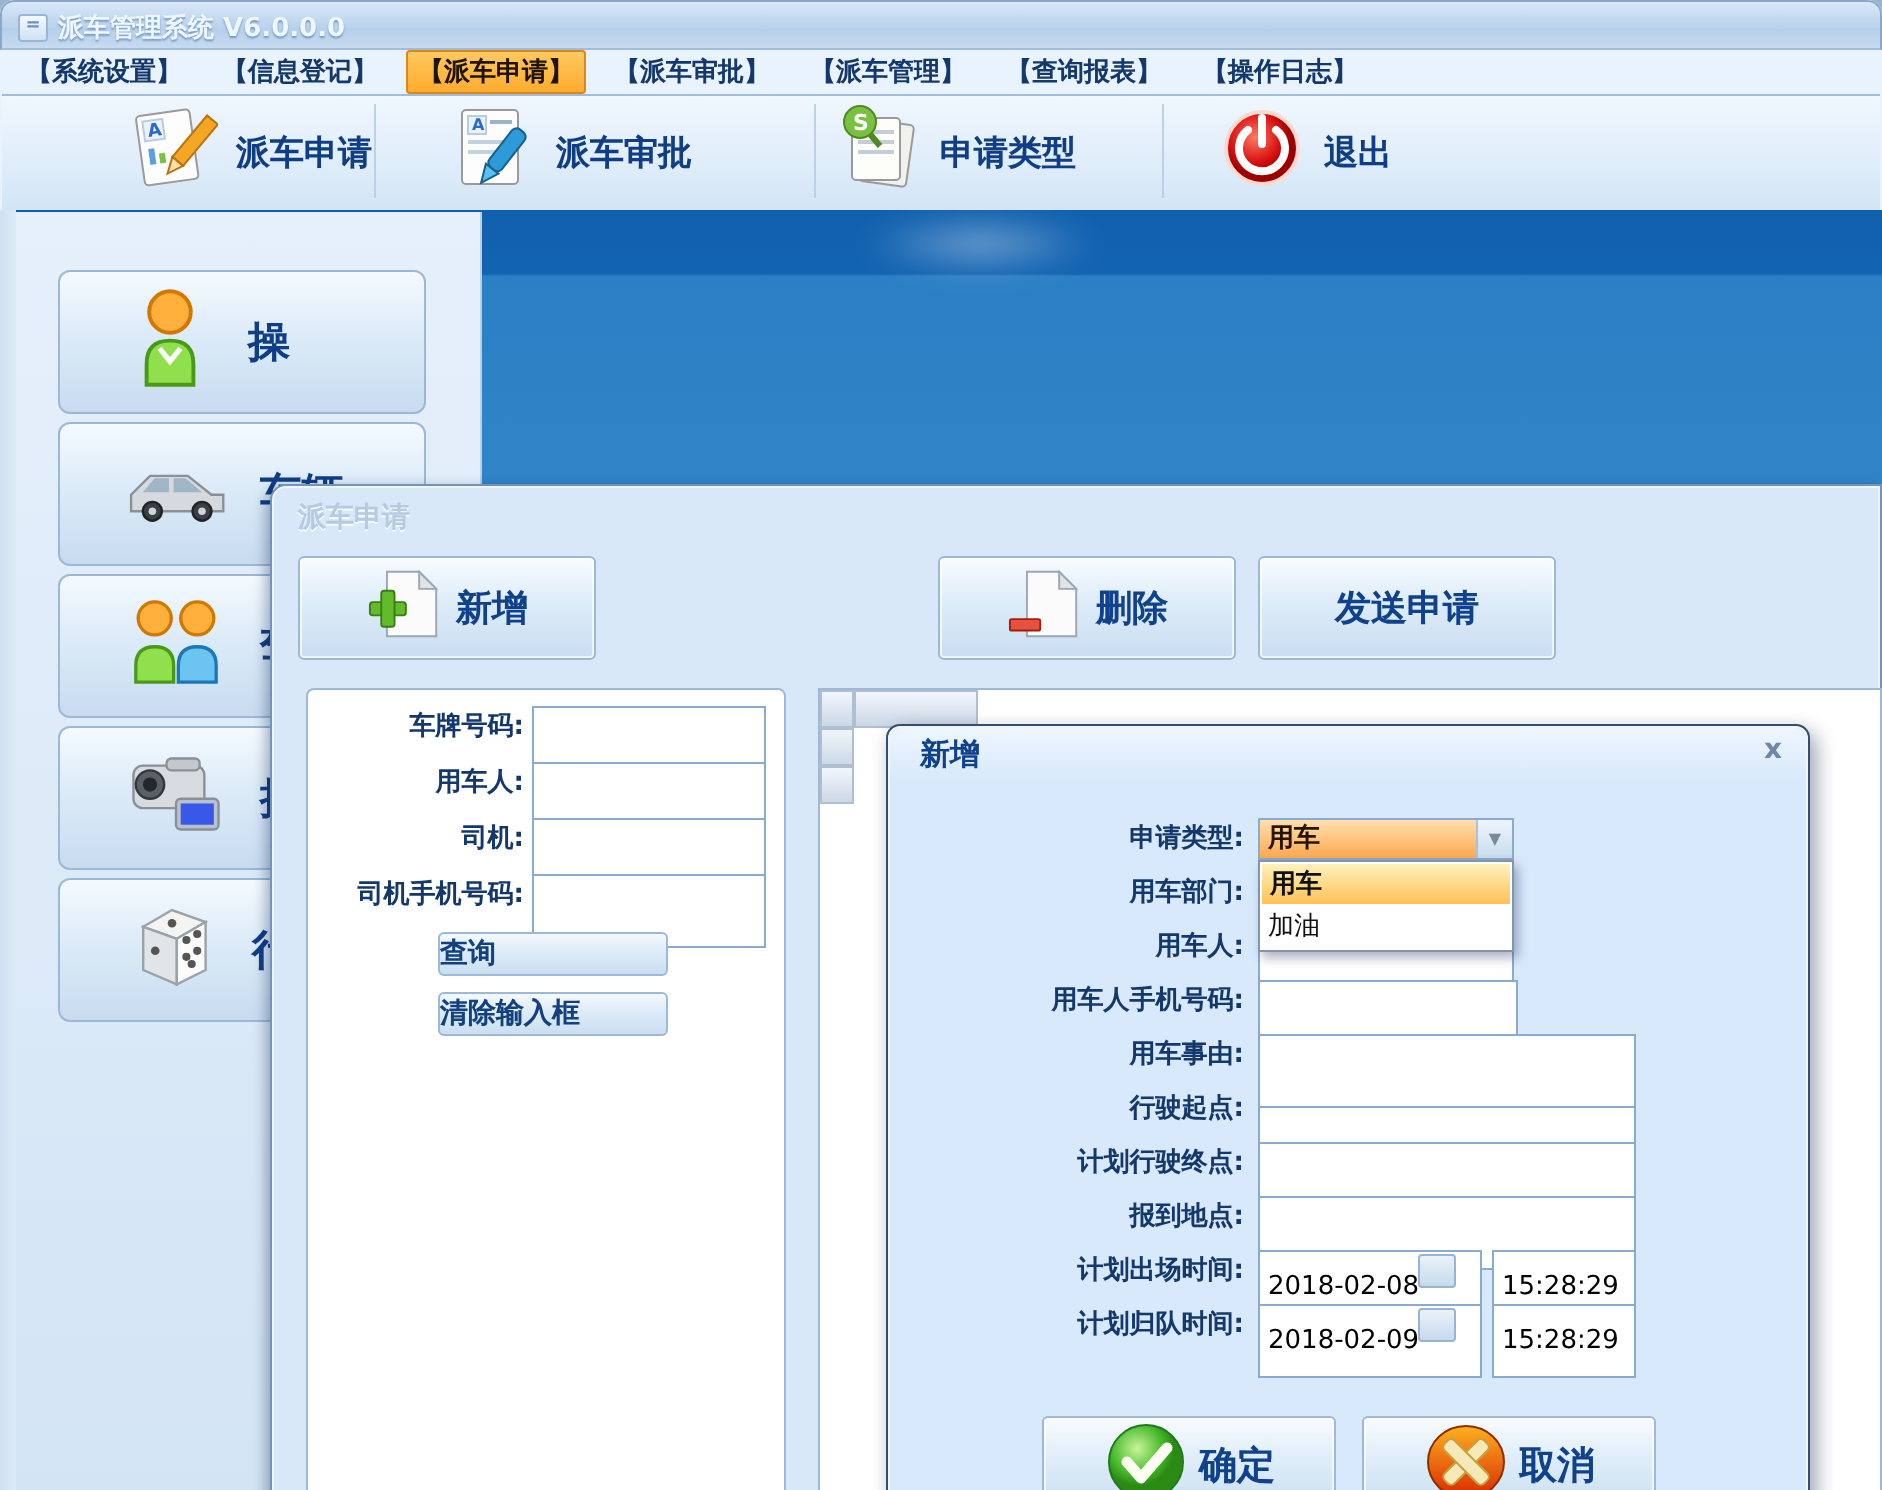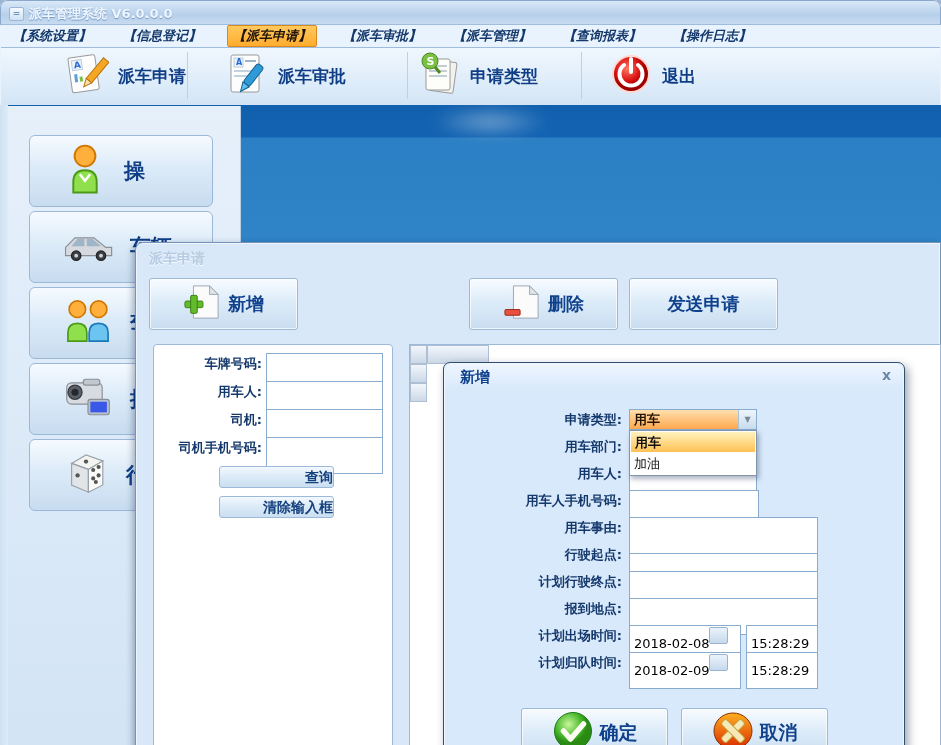--- a/index.html
+++ b/index.html
@@ -9,21 +9,21 @@
   
   .titlebar{position:absolute;left:0;top:0;width:100%;height:25px;
             background:linear-gradient(#d9e8f8,#b7d0ea 60%,#c7dbf0);
             border-radius:7px 7px 0 0;border:1px solid #8aa8cc;border-bottom:1px solid #9fbcdc;box-sizing:border-box;}
   .app-icon{position:absolute;left:8px;top:6px;width:13px;height:12px;background:linear-gradient(#f4f9ff,#cfe2f4);
             border:1px solid #9ab6d6;border-radius:2px;color:#6d93bd;font-size:9px;line-height:11px;text-align:center;font-weight:bold;}
   .app-title{position:absolute;left:28px;top:4px;font-size:13px;font-weight:bold;color:#eef6ff;
              text-shadow:0 1px 1px rgba(110,145,190,.9);}
   
   .menubar{position:absolute;left:1px;top:25px;right:1px;height:23px;background:#e9f3fd;
-           border-bottom:1px solid #9fbcdc;display:flex;align-items:center;padding-left:6px;gap:20px;box-sizing:border-box;font-style:italic;}
+           border-bottom:1px solid #9fbcdc;display:flex;align-items:center;padding-left:6px;gap:8px;box-sizing:border-box;}
   .menu-item{padding:2px 6px;font-size:13px;font-weight:bold;color:#14386b;white-space:nowrap;cursor:default;}
   .menu-item.active{background:linear-gradient(#ffc95e,#ffac2e);border:1px solid #d8881c;border-radius:2px;color:#201408;padding:1px 5px;}
   
   .toolbar{position:absolute;left:1px;top:48px;right:1px;height:57px;
            background:linear-gradient(#f0f7fe,#dcebf9 70%,#d2e4f5);border-bottom:1px solid #b5cce4;}
   .titem{position:absolute;top:5px;height:46px;display:flex;align-items:center;gap:9px;cursor:default;}
   .titem .tlabel{font-size:17px;font-weight:bold;color:#0f3e86;white-space:nowrap;}
   .tsep{position:absolute;top:4px;bottom:6px;width:1px;background:#bdd1e6;}
   
   .mdi{position:absolute;left:0;top:105px;width:941px;height:640px;
@@ -48,21 +48,21 @@
         display:flex;align-items:center;justify-content:center;gap:7px;cursor:pointer;
         font-size:18px;font-weight:bold;color:#10418c;box-shadow:inset 0 0 0 1px rgba(255,255,255,.7);}
   .left-panel{position:absolute;left:17px;top:101px;width:240px;height:450px;box-sizing:border-box;
               background:#fff;border:1px solid #9db9d9;border-radius:4px;}
   .frow{position:absolute;left:0;height:22px;}
   .flabel{position:absolute;left:0;width:108px;text-align:right;font-size:13px;font-weight:bold;color:#14386b;line-height:22px;white-space:nowrap;}
   .tinput{position:absolute;box-sizing:border-box;height:37px;border:1px solid #89abce;background:#fff;
           font:13px "DejaVu Sans",sans-serif;padding:1px 4px;}
   .small-btn{position:absolute;left:65px;width:115px;height:22px;box-sizing:border-box;cursor:pointer;
              background:linear-gradient(#f4f9fe,#dcebf8 45%,#cbdff1);border:1px solid #9db9d9;border-radius:3px;
-             font-size:14px;font-weight:bold;color:#14417e;text-align:right;line-height:20px;}
+             font-size:14px;font-weight:bold;color:#14417e;text-align:left;line-height:20px;}
   .grid-panel{position:absolute;left:273px;top:101px;width:532px;height:450px;box-sizing:border-box;
               background:#fff;border:1px solid #9db9d9;}
   .gcell{position:absolute;background:linear-gradient(#f2f6fb,#ccd8e7);border:1px solid #aebfd4;box-sizing:border-box;}
   
   .dialog{position:absolute;left:443px;top:257px;width:462px;height:436px;box-sizing:border-box;
           background:#d8e9fb;border:1px solid #31506f;border-radius:7px;z-index:10;
           box-shadow:inset 0 0 0 1px rgba(255,255,255,.6), 3px 4px 10px rgba(5,20,50,.4);}
   .dlg-head{position:absolute;left:1px;right:1px;top:1px;height:26px;border-radius:6px 6px 0 0;
             background:linear-gradient(#eef6fe,#d8e9fb);}
   .dlg-title{position:absolute;left:16px;top:5px;font-size:15px;font-weight:bold;color:#10418c;}

